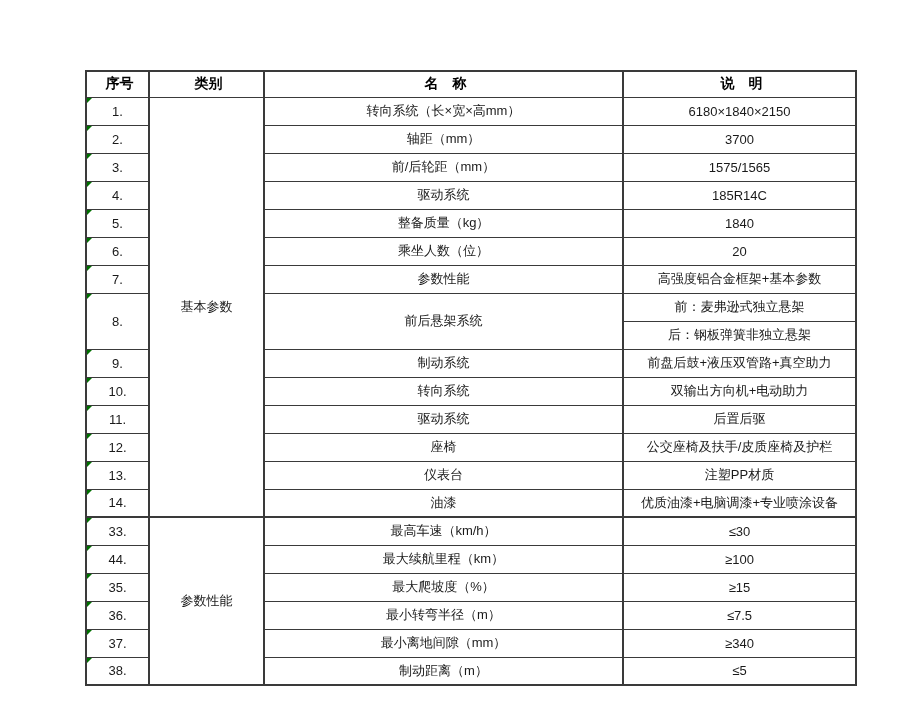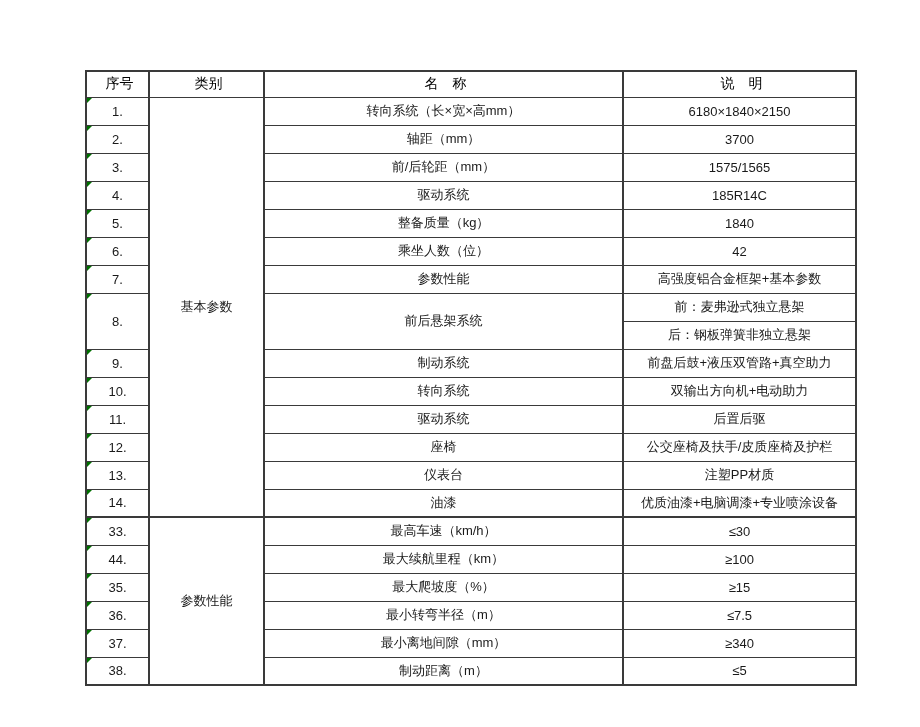--- a/index.html
+++ b/index.html
@@ -30,21 +30,21 @@
     vertical-align:middle;
     padding:0 4px;
     overflow:hidden;
     white-space:nowrap;
     color:#1a1a1a;
   }
   thead tr{height:26px;}
   tbody tr{height:28px;}
   th{
     font-size:14px;
-    font-weight:normal;
+    font-weight:bold;
     color:#000;
     padding-left:8px;
   }
   td{font-size:13px;}
   td.no-cell{position:relative;}
   tr.section-start td{border-top-width:2px;}
   .marker{
     position:absolute;top:0;left:0;
     width:0;height:0;
     border-top:5px solid var(--marker-color);
@@ -93,21 +93,21 @@
           <td>185R14C</td>
         </tr>
         <tr>
           <td class="no-cell" rowspan="1"><span class="marker"></span><span>5.</span></td>
           <td rowspan="1">整备质量（kg）</td>
           <td>1840</td>
         </tr>
         <tr>
           <td class="no-cell" rowspan="1"><span class="marker"></span><span>6.</span></td>
           <td rowspan="1">乘坐人数（位）</td>
-          <td>42</td>
+          <td>20</td>
         </tr>
         <tr>
           <td class="no-cell" rowspan="1"><span class="marker"></span><span>7.</span></td>
           <td rowspan="1">参数性能</td>
           <td>高强度铝合金框架+基本参数</td>
         </tr>
         <tr>
           <td class="no-cell" rowspan="2"><span class="marker"></span><span>8.</span></td>
           <td rowspan="2">前后悬架系统</td>
           <td>前：麦弗逊式独立悬架</td>

